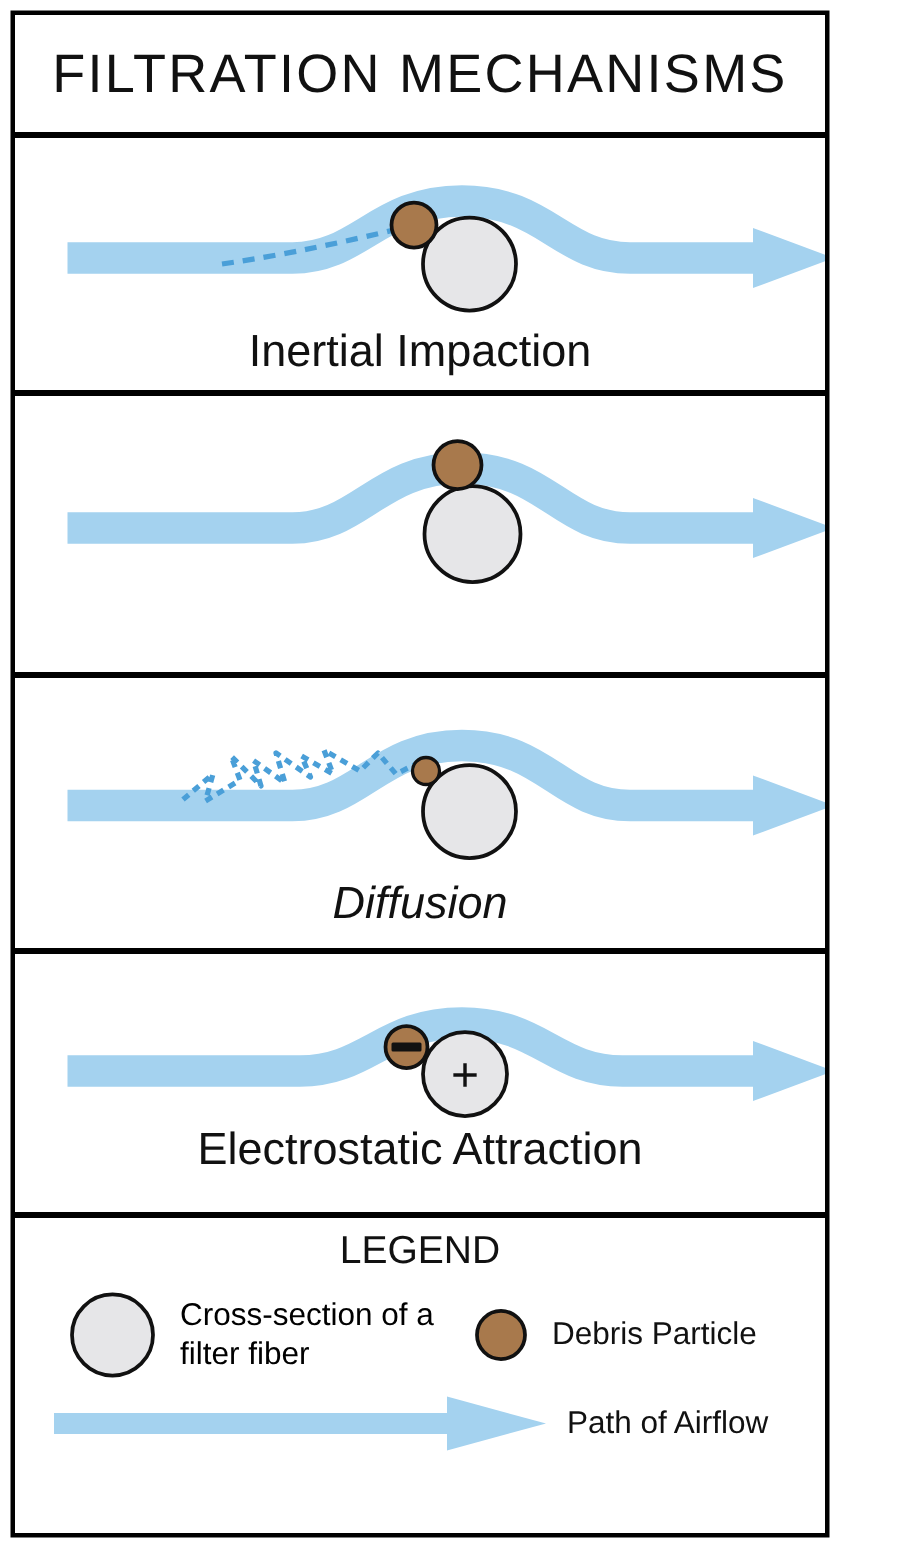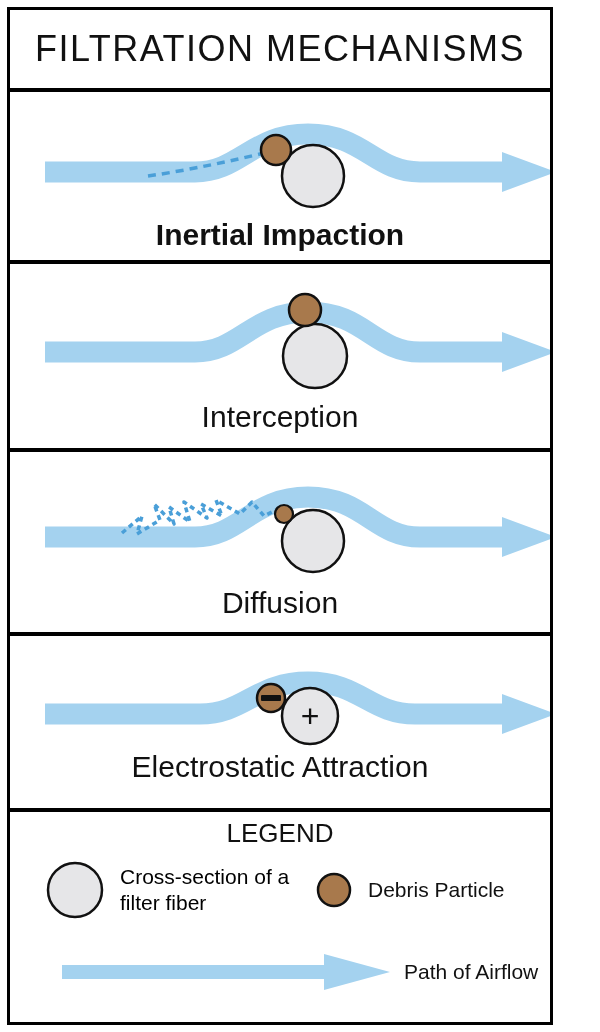--- a/index.html
+++ b/index.html
@@ -35,40 +35,40 @@
     display: flex;
     align-items: center;
     justify-content: center;
   }
   .title {
     font-size: 36px;
     letter-spacing: 1.5px;
     color: #111111;
   }
 
-  .panel-1 { height: 168px; font-weight: bold; }
+  .panel-1 { height: 168px; }
   .panel-2 { height: 184px; }
   .panel-3 { height: 180px; }
   .panel-4 { height: 172px; }
 
   .panel-svg {
     position: absolute;
     left: 0; top: 0;
     display: block;
   }
   .panel-label {
     position: absolute;
     left: 0; right: 0;
     bottom: 8px;
     text-align: center;
     font-size: 30px;
     color: #111111;
   }
   .panel-2 .panel-label { bottom: 14px; }
-  .panel-3 .panel-label { bottom: 12px; }
+  .panel-3 .panel-label { bottom: 12px; font-style: italic; }
   .panel-4 .panel-label { bottom: 24px; }
 
   .legend-section {
     flex: 1;
     display: flex;
     flex-direction: column;
   }
   .legend-title {
     text-align: center;
     font-size: 26px;
@@ -94,22 +94,22 @@
     color: #000000;
   }
   .legend-debris-text {
     font-size: 21px;
     margin-left: 14px;
     color: #111111;
   }
   .legend-row-arrow {
     display: flex;
     align-items: center;
-    margin-top: 31px;
-    padding-left: 52px;
+    margin-top: 8px;
+    padding-left: 26px;
   }
   .legend-airflow-text {
     font-size: 21px;
     margin-left: 12px;
     color: #111111;
   }
 </style>
 </head>
 <body>
 
@@ -131,21 +131,20 @@
       <div class="panel-label">Inertial Impaction</div>
     </div>
 
     <div class="section panel-2">
       <svg class="panel-svg" width="580" height="184" viewBox="0 0 580 184">
         <path d="M35,88 L185,88 C230,88 242,48 298,48 C354,48 364,88 410,88 L496,88" fill="none" stroke="#a4d2ef" stroke-width="21"></path>
         <polygon points="492,68 546,88 492,108" fill="#a4d2ef"></polygon>
         <circle cx="305" cy="92" r="32" fill="#e6e6e8" stroke="#111111" stroke-width="2.5"></circle>
         <circle cx="295" cy="46" r="16" fill="#a8794c" stroke="#111111" stroke-width="2.5"></circle>
       </svg>
-      <div class="panel-label">Interception</div>
     </div>
 
     <div class="section panel-3">
       <svg class="panel-svg" width="580" height="180" viewBox="0 0 580 180">
         <path d="M35,85 L185,85 C230,85 242,45 298,45 C354,45 364,85 410,85 L496,85" fill="none" stroke="#a4d2ef" stroke-width="21"></path>
         <polygon points="492,65 546,85 492,105" fill="#a4d2ef"></polygon>
         <polyline points="112,81 132,64 127,82 150,68 144,52 164,72 159,55 180,70 174,50 197,66 191,52 212,64 206,48 230,62 242,50 254,64 266,58" fill="none" stroke="#4a9fd8" stroke-width="3.5" stroke-dasharray="5,4" stroke-linejoin="round"></polyline>
         <circle cx="303" cy="89" r="31" fill="#e6e6e8" stroke="#111111" stroke-width="2.5"></circle>
         <circle cx="274" cy="62" r="9" fill="#a8794c" stroke="#111111" stroke-width="2.2"></circle>
       </svg>

